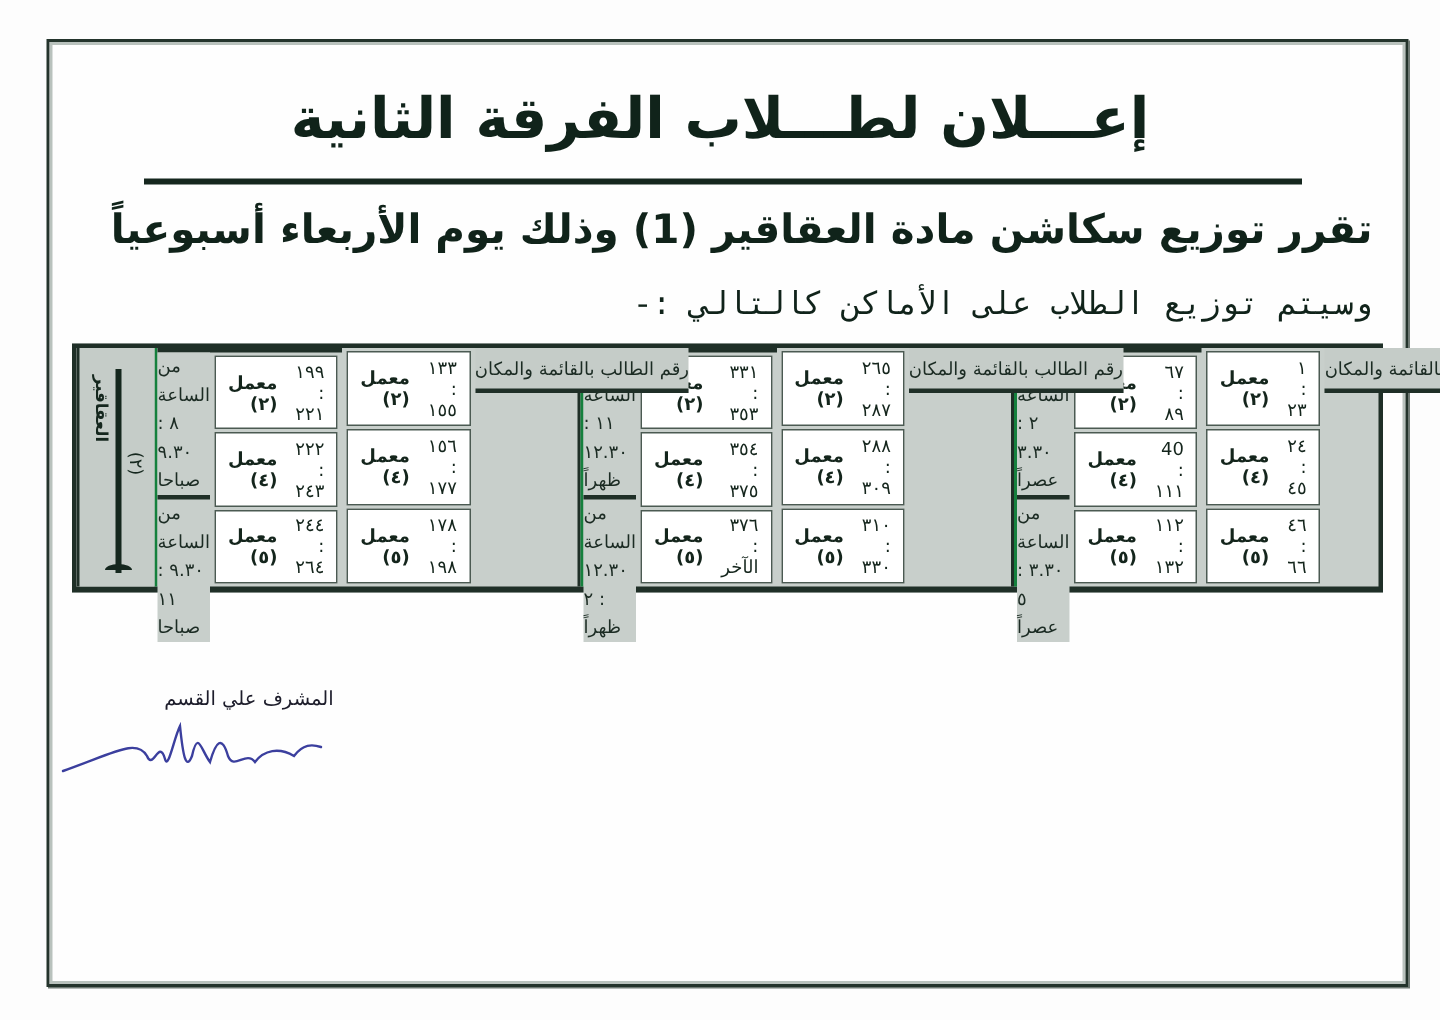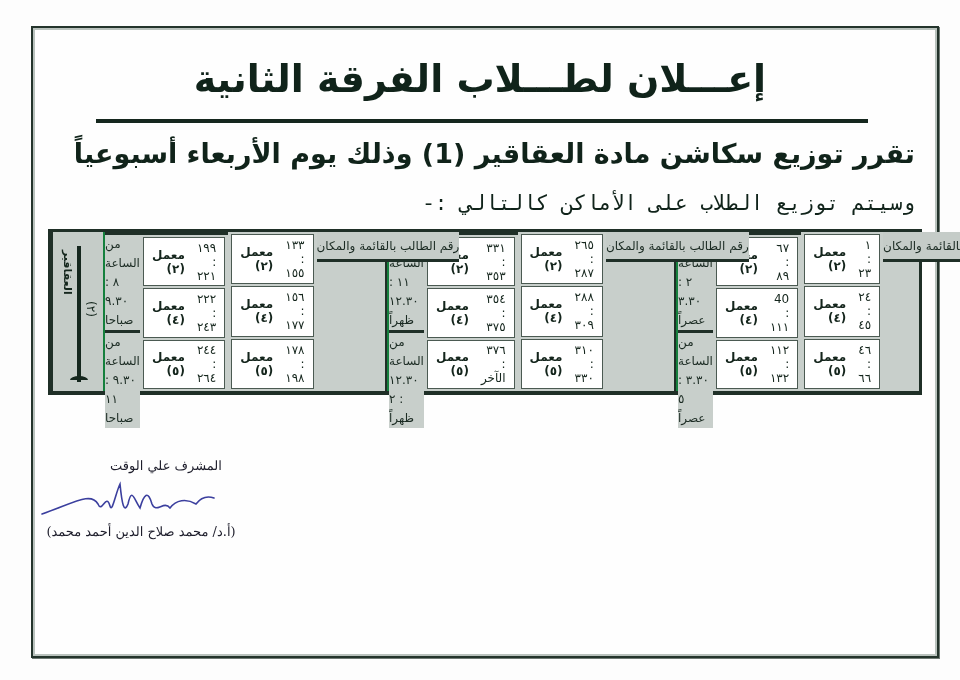--- a/index.html
+++ b/index.html
@@ -254,18 +254,17 @@
         <div class="row">
             <span class="range">١١٢ : ١٣٢</span>
             <span class="lab">معمل (٥)</span>
           </div>
       </div>
     </div>
   </div>
 </div>
 
 <div class="signature">
-  <div class="sig-title">المشرف علي الوقت</div>
+  <div class="sig-title">المشرف علي القسم</div>
   <svg class="sig-scribble" viewBox="0 0 200 50">
     <path d="M6 40 C40 28, 55 18, 62 30 C66 40, 70 18, 74 32 C76 40, 80 18, 84 10 C86 30, 88 40, 92 30 C96 12, 98 26, 104 34 C108 20, 112 16, 116 30 C120 40, 128 26, 134 34 C140 26, 150 24, 160 30 C166 22, 172 22, 178 24" fill="none" stroke="#3b3f9e" stroke-width="1.6" stroke-linecap="round"></path>
   </svg>
-  <div class="sig-name">(أ.د/ محمد صلاح الدين أحمد محمد)</div>
 </div>
 
 </body></html>

